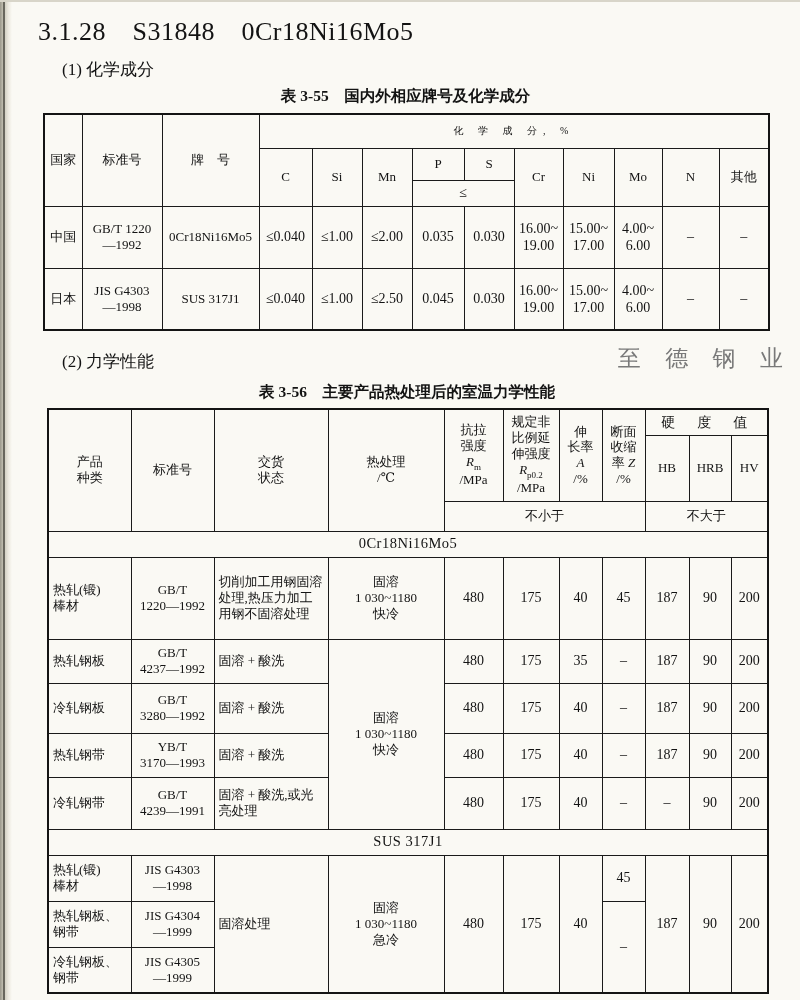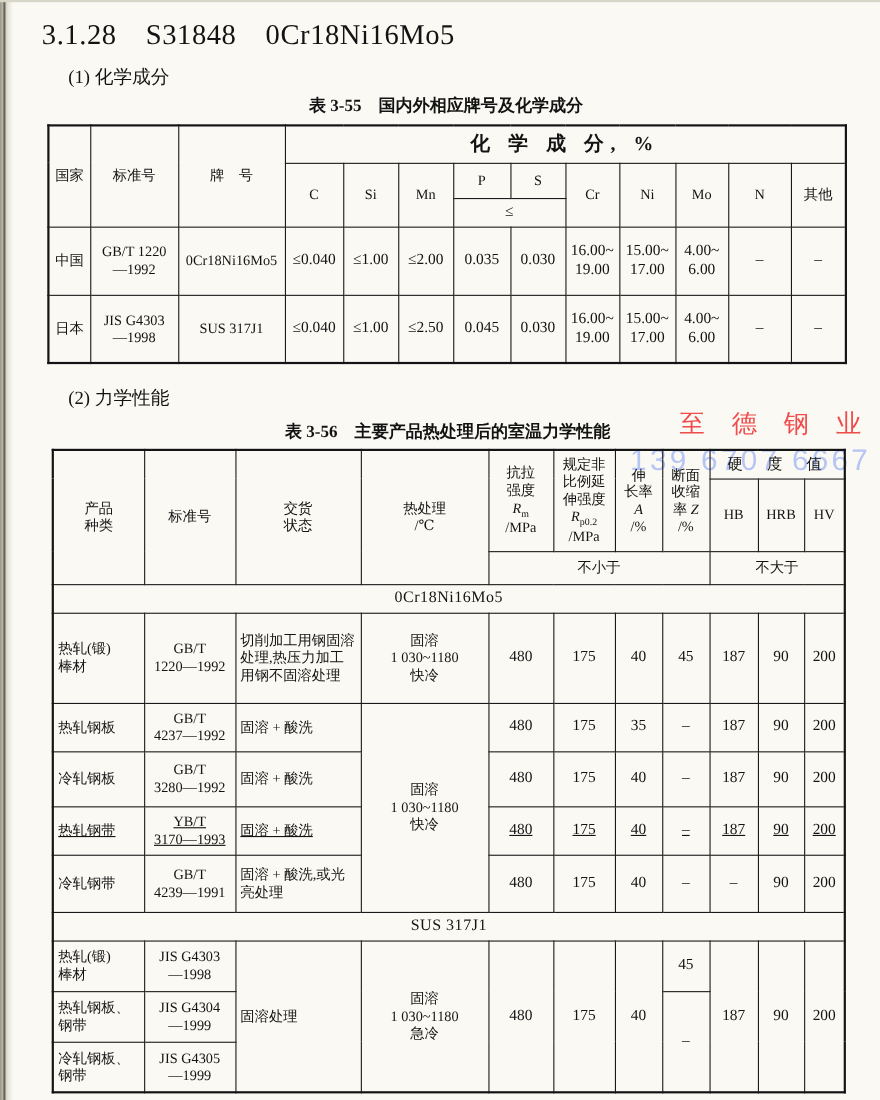--- a/index.html
+++ b/index.html
@@ -44,33 +44,33 @@
   .t56{top:408px;left:47px;width:720px;}
   th,td{
     border:1.6px solid #1a1a1a;
     font-weight:normal;text-align:center;vertical-align:middle;
     font-size:13px;line-height:1.22;padding:1px 2px;overflow:hidden;
   }
   table{border:2.5px solid #141414;}
   .ml{white-space:pre-line;display:block;}
   .num{font-size:14px;}
   .left{text-align:left;padding-left:4px;}
-  .chem-head{font-size:18px;letter-spacing:6px;font-weight:bold;}
+  .chem-head{font-size:10px;letter-spacing:6px;font-weight:normal;}
   .hard-head{font-size:14px;letter-spacing:4px;}
   .limit{font-size:14px;}
   .grp-title{font-size:14.5px;letter-spacing:.5px;}
   .symline{display:block;font-size:13px;white-space:pre;}
   .symline i{font-style:italic;}
   .symline sub{font-size:9px;}
   
   .r55a{height:34px;} .r55b{height:32px;} .r55c{height:26px;} .r55d{height:62px;}
   
   .r56a{height:26px;} .r56b{height:66px;} .r56c{height:30px;}
   .rg{height:26px;}
-  .rw1{height:82px;} .rw2{height:44px;} .rw3{height:50px;} .rw4{height:44px;text-decoration:underline;} .rw5{height:52px;padding-left:19px;}
+  .rw1{height:82px;} .rw2{height:44px;} .rw3{height:50px;} .rw4{height:44px;} .rw5{height:52px;padding-left:19px;}
   .rj{height:46px;}
 
   .watermark{
     position:absolute;top:343px;right:8px;text-align:right;
     font-family:"Liberation Sans","DejaVu Sans",sans-serif;
     pointer-events:none;
   }
   .wm1{font-size:23px;letter-spacing:9px;opacity:.95;}
   .wm2{font-size:27px;letter-spacing:3px;margin-top:2px;}
 </style>
@@ -177,22 +177,21 @@
         </td>
     <td class="num">–</td>
     <td class="num">–</td>
   </tr>
 </tbody>
   </table>
 
 <div class="section-label sec2">(2) 力学性能</div>
 
 <div class="watermark">
-  <div class="wm1" style="color: #ef4444; margin-top: 27px;">至 德 钢 业</div>
-  <div class="wm2" style="color: rgb(183, 197, 244);">139 6707 6667</div>
+  <div class="wm1" style="color: #737373;">至 德 钢 业</div>
 </div>
 
 <div class="table-caption cap2">表 3-56　主要产品热处理后的室温力学性能</div>
 
 <table class="t56">
   <colgroup>
     <col style="width:83px">
       <col style="width:83px">
       <col style="width:114px">
       <col style="width:116px">

